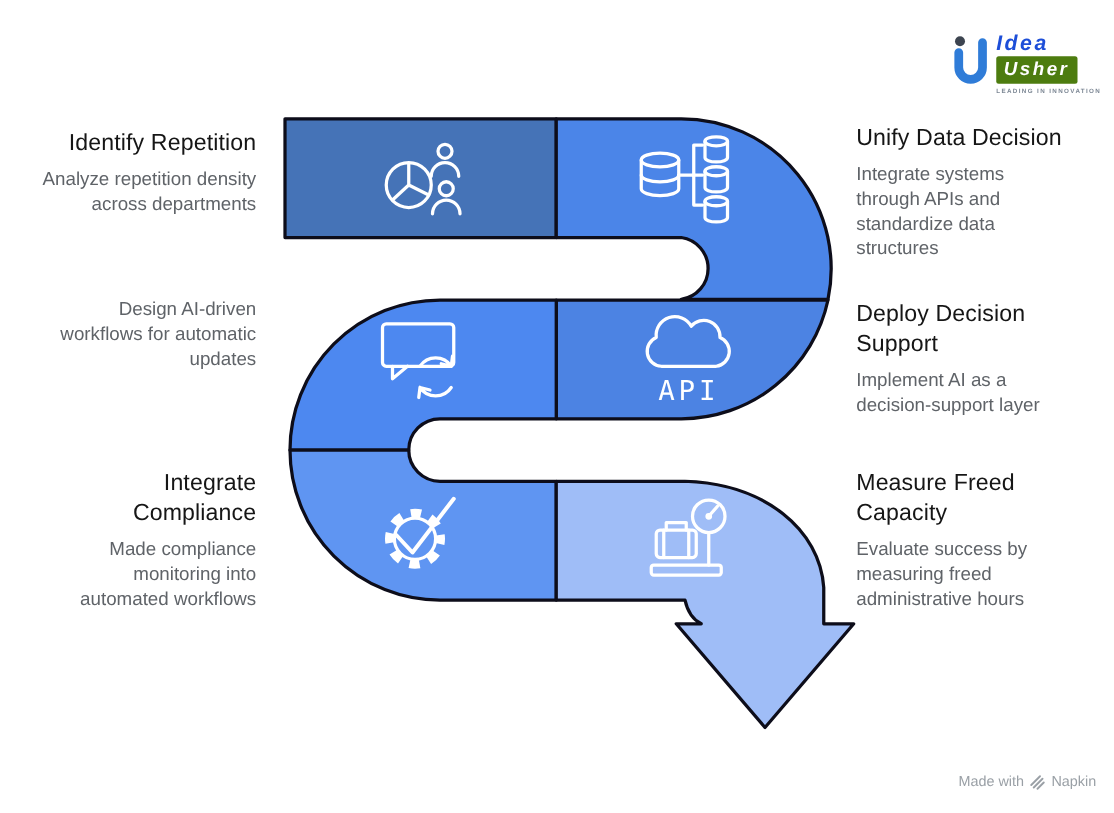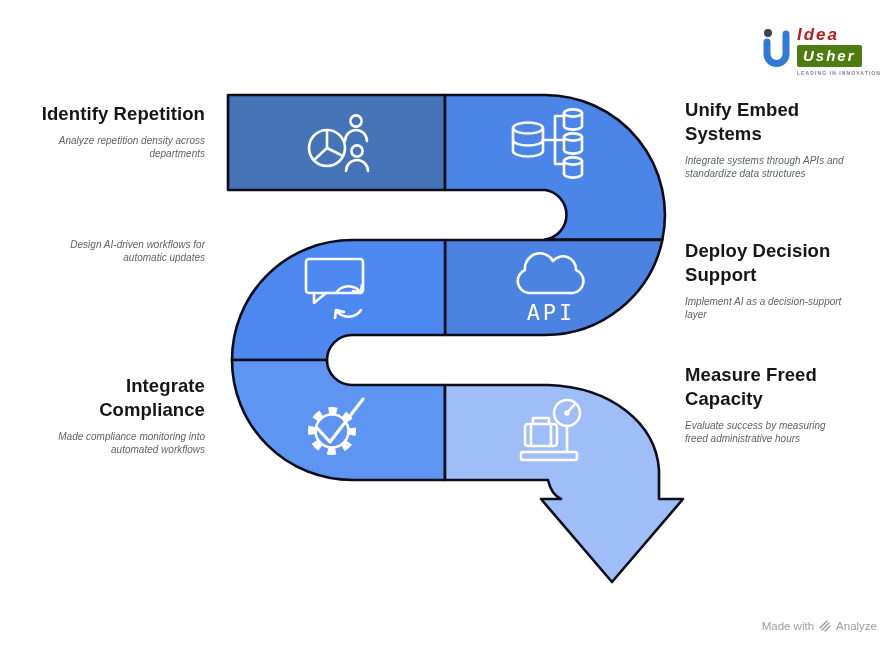--- a/index.html
+++ b/index.html
@@ -4,34 +4,34 @@
 <style>
   html,body{margin:0;padding:0;}
   body{
     width:891px;height:650px;position:relative;background:#ffffff;
     font-family:"Liberation Sans", sans-serif;overflow:hidden;
   }
   .canvas{position:absolute;inset:0;}
   svg.flow{position:absolute;left:0;top:0;}
   .step{position:absolute;}
   .step h2{
-    margin:0;font-size:18.5px;line-height:1.3;font-weight:700;color:#161616;
+    margin:0;font-size:18.5px;line-height:1.3;font-weight:400;color:#161616;
     letter-spacing:.1px;
   }
   .step p{
-    margin:8px 0 0 0;font-size:10px;line-height:1.32;color:#5f6368;font-style:italic;
+    margin:8px 0 0 0;font-size:15px;line-height:1.32;color:#5f6368;
   }
   .align-right{text-align:right;}
   .align-left{text-align:left;}
   
   .logo{position:absolute;top:26px;right:10px;display:flex;align-items:flex-start;gap:4px;}
   .logo .mark{width:34px;height:46px;flex:0 0 auto;}
   .logo .wordmark{display:flex;flex-direction:column;align-items:flex-start;}
   .logo .idea{
-    color:#b91c1c;font-weight:700;font-size:17px;letter-spacing:2px;line-height:1;
+    color:#1d4ed8;font-weight:700;font-size:17px;letter-spacing:2px;line-height:1;
     font-style:italic;
   }
   .logo .usher{
     margin-top:2px;background:#4d7c0f;color:#ffffff;font-weight:700;font-size:15px;
     letter-spacing:2px;line-height:1;padding:3px 6px 4px 6px;border-radius:2px;
     font-style:italic;
   }
   .logo .tagline{
     margin-top:3px;font-size:5px;letter-spacing:1.1px;color:#7c8794;font-weight:700;
     white-space:nowrap;
@@ -125,28 +125,28 @@
   </div>
   <div class="step align-right" style="left:45px;top:230px;width:160px;">
     <p>Design AI-driven workflows for automatic updates</p>
   </div>
   <div class="step align-right" style="left:45px;top:374px;width:160px;">
     <h2>Integrate Compliance</h2>
     <p>Made compliance monitoring into automated workflows</p>
   </div>
 
   <div class="step align-left" style="left:685px;top:98px;width:196px;">
-    <h2>Unify Embed Systems</h2>
+    <h2>Unify Data Decision</h2>
     <p style="max-width:172px;">Integrate systems through APIs and standardize data structures</p>
   </div>
   <div class="step align-left" style="left:685px;top:239px;width:160px;">
     <h2>Deploy Decision Support</h2>
     <p>Implement AI as a decision-support layer</p>
   </div>
-  <div class="step align-left" style="left:685px;top:363px;width:165px;">
+  <div class="step align-left" style="left:685px;top:374px;width:165px;">
     <h2>Measure Freed Capacity</h2>
     <p>Evaluate success by measuring freed administrative hours</p>
   </div>
 
   <div class="logo">
     <svg class="mark" viewBox="0 0 34 46">
       <circle cx="9" cy="7" r="4" fill="#3d4450"></circle>
       <path d="M8,16 V28 A9.5,9.5 0 0 0 27,28 V8" fill="none" stroke="#2f7cd8" stroke-width="7" stroke-linecap="round"></path>
     </svg>
     <div class="wordmark">
@@ -154,16 +154,16 @@
       <span class="usher">Usher</span>
       <span class="tagline">LEADING IN INNOVATION</span>
     </div>
   </div>
 
   <div class="footer">
     <span>Made with</span>
     <svg class="glyph" viewBox="0 0 12 12">
       <path d="M1,8 L8,1 M3,10 L10,3 M6,11 L11,6" stroke="#9aa0a6" stroke-width="1.5" fill="none" stroke-linecap="round"></path>
     </svg>
-    <span>Analyze</span>
+    <span>Napkin</span>
   </div>
 
 </div>
 
 </body></html>

